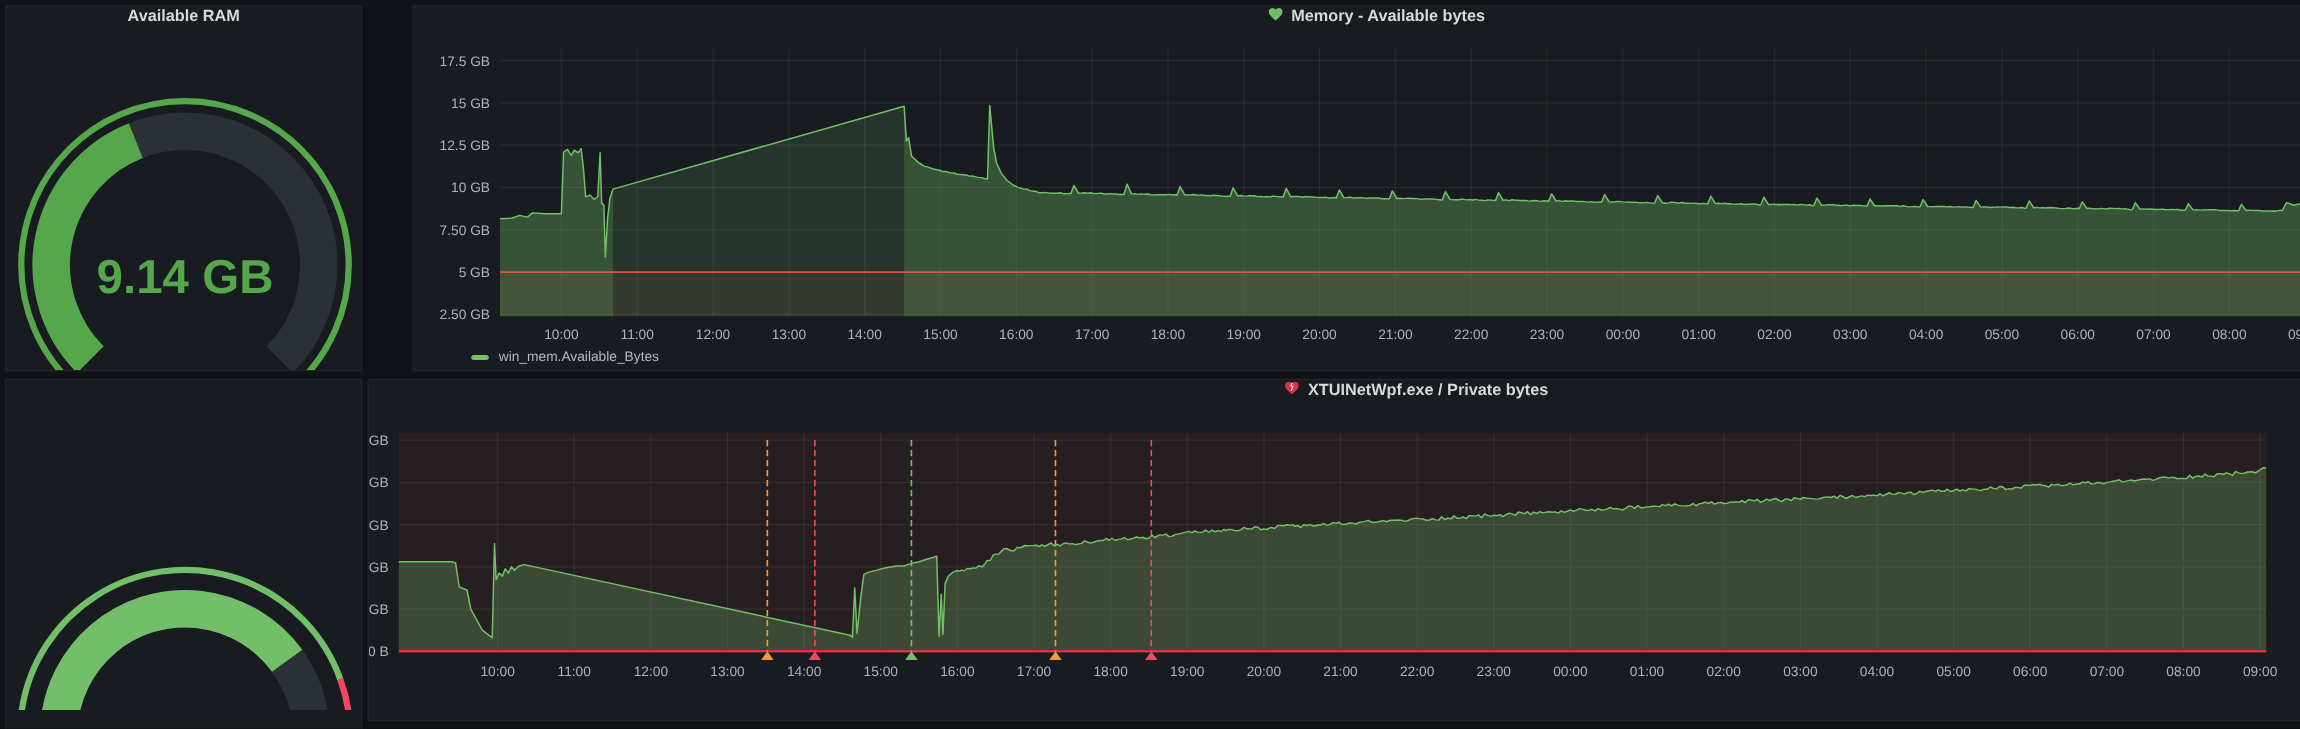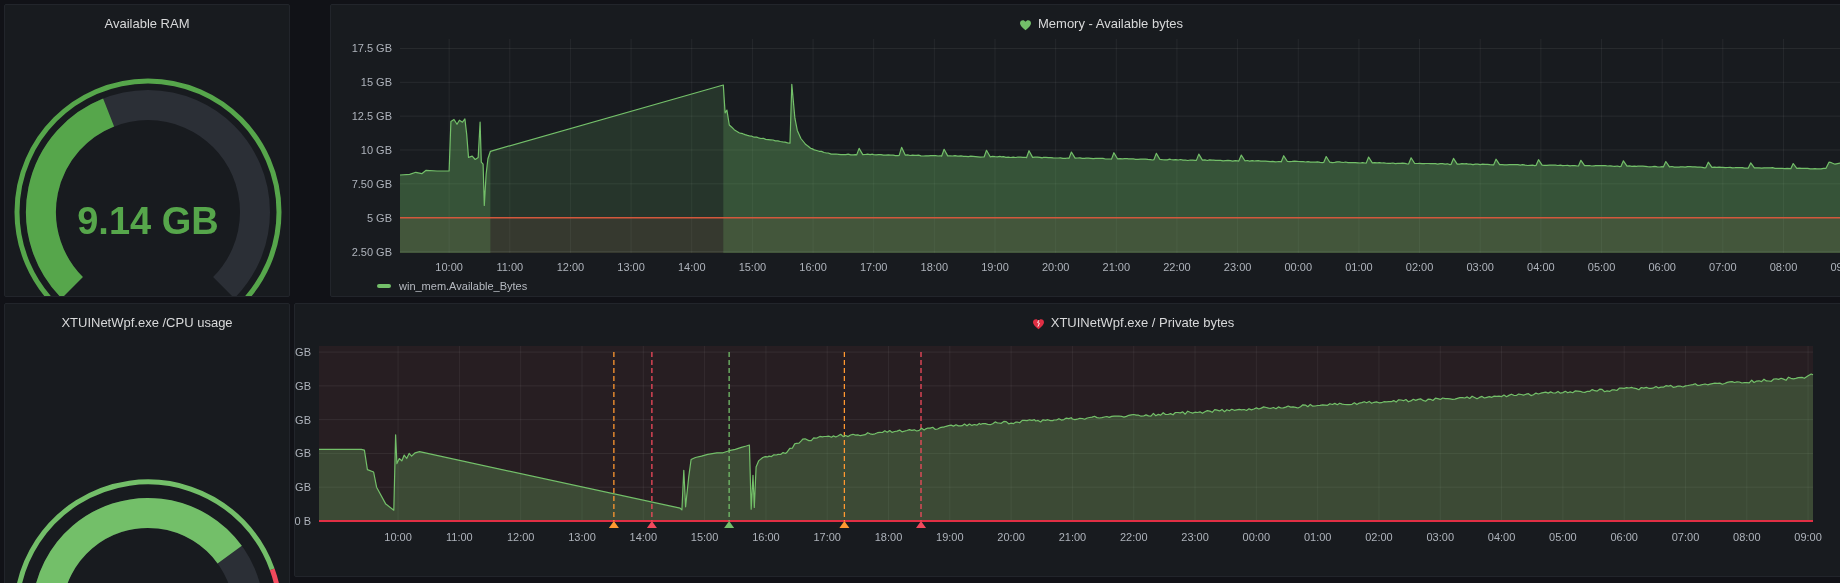--- a/index.html
+++ b/index.html
@@ -4,22 +4,22 @@
 <style>
   html,body{margin:0;padding:0;background:#0b0c0e;}
   #dash{position:relative;width:1840px;height:583px;background:#111217;overflow:hidden;
         font-family:"Liberation Sans",sans-serif;}
   .panel{position:absolute;background:#181b1f;border:1px solid #22252b;border-radius:2px;
          box-sizing:border-box;overflow:hidden;}
   #p1{left:4px;top:4px;width:286px;height:293px;}
   #p2{left:294px;top:4px;width:1542px;height:293px;margin-left:36px;}
   #p3{left:4px;top:303px;width:286px;height:290px;}
   #p4{left:294px;top:303px;width:1678px;height:274px;}
-  .ptitle{height:26px;display:flex;align-items:flex-end;justify-content:center;gap:6px;
-          font-size:13px;font-weight:400;color:#d8d9da;cursor:pointer;}
+  .ptitle{height:26px;display:flex;align-items:flex-start;justify-content:center;gap:6px;
+          font-size:13px;font-weight:700;color:#d8d9da;cursor:pointer;}
   svg{display:block;}
   svg text.tick{font-family:"Liberation Sans",sans-serif;font-size:11px;fill:#aeb3bb;}
   svg text.gauge-value{font-family:"Liberation Sans",sans-serif;font-size:38px;font-weight:700;}
   .legend{display:flex;align-items:center;gap:8px;padding-left:46px;height:20px;cursor:pointer;}
   .swatch{width:14px;height:4px;border-radius:2px;}
   .legend span{font-size:11px;color:#b6bac1;}
 </style>
 </head>
 <body>
 
@@ -114,23 +114,20 @@
         <line x1="69" x2="1518" y1="186.67172675521823" y2="186.67172675521823" stroke="#D4583C" stroke-width="1.5"></line>
         <path d="M69.0 144.0L78.7 143.4L84.8 141.3L90.8 142.7L95.1 139.3L106.0 140.0L118.1 140.0L119.9 90.6L123.0 88.5L126.0 93.3L128.4 89.2L131.5 91.2L133.9 87.9L135.7 103.4L137.5 126.4L141.2 125.1L144.2 128.5L147.2 126.4L149.1 91.2L150.3 131.2L152.1 133.2L153.3 174.5L155.1 143.4L156.9 127.8L159.4 120.3L392.3 54.0L394.1 81.8L395.9 79.1L398.3 94.0L400.8 96.2L403.2 98.7L405.6 100.2L408.1 101.7L409.3 102.1L411.7 102.7L414.1 103.6L416.5 104.4L418.4 104.8L420.8 105.2L423.2 106.2L425.6 106.1L427.5 106.8L429.9 107.5L432.3 107.3L434.7 108.4L437.2 108.6L439.6 108.8L442.0 109.0L444.4 109.9L446.9 109.8L449.3 110.5L451.7 110.9L454.1 111.1L456.6 111.8L459.0 112.2L460.8 53.3L463.9 87.2L466.3 99.4L469.9 107.5L472.3 110.5L474.8 113.6L477.2 115.2L479.6 117.2L480.8 117.6L483.3 118.9L485.7 119.5L488.1 120.3L490.5 120.4L493.0 121.5L495.4 122.0L497.2 122.0L500.2 123.1L502.7 123.1L505.1 123.0L507.5 123.3L509.9 123.6L512.4 123.6L514.8 123.6L517.2 123.2L519.7 123.9L522.1 123.9L524.5 123.7L525.7 123.9L528.1 117.4L531.8 123.6L534.2 123.5L536.6 123.2L539.1 123.6L541.5 123.2L542.7 123.6L545.1 123.9L547.6 123.7L550.0 123.6L552.4 124.1L554.8 124.1L557.3 123.9L559.7 124.2L562.1 124.2L564.5 124.6L567.0 124.6L568.2 124.4L570.6 116.3L574.2 124.1L576.7 123.9L579.1 124.5L581.5 124.1L583.9 124.3L585.2 124.4L587.6 124.2L590.0 124.9L592.4 125.0L594.9 124.8L597.3 124.8L599.7 124.7L602.1 124.7L604.6 124.6L607.0 125.0L609.4 124.8L610.6 125.2L613.1 118.3L616.7 124.9L619.1 124.9L621.5 125.0L624.0 124.6L626.4 125.2L627.6 125.1L630.0 124.9L632.5 125.4L634.9 125.3L637.3 125.6L639.7 125.2L642.2 125.4L644.6 125.6L647.0 125.9L649.4 126.2L651.9 126.0L653.1 126.0L655.5 119.3L659.2 125.8L661.6 125.4L664.0 125.7L666.4 125.9L668.9 125.4L670.1 125.8L672.5 125.6L674.9 126.3L677.3 126.2L679.8 126.5L682.2 126.2L684.6 126.5L687.1 126.0L689.5 126.1L691.9 126.3L694.3 126.3L695.5 126.7L698.0 119.7L701.6 126.4L704.0 126.2L706.5 126.1L708.9 126.3L711.3 126.8L712.5 126.4L715.0 126.3L717.4 126.6L719.8 126.6L722.2 126.9L724.7 127.0L727.1 127.0L729.5 126.8L731.9 127.3L734.4 127.3L736.8 127.0L738.0 127.4L740.4 121.0L744.1 127.1L746.5 127.0L748.9 126.8L751.3 127.3L753.8 127.3L755.0 127.1L757.4 127.1L759.8 127.3L762.3 127.6L764.7 127.4L767.1 127.4L769.5 127.4L772.0 127.4L774.4 128.0L776.8 128.0L779.2 128.0L780.5 128.1L782.9 121.7L786.5 127.8L789.0 127.6L791.4 127.9L793.8 127.7L796.2 127.6L797.4 127.8L799.9 127.8L802.3 127.9L804.7 128.3L807.1 128.3L809.6 128.1L812.0 128.1L814.4 128.1L816.9 128.4L819.3 128.6L821.7 129.0L822.9 128.7L825.3 122.4L829.0 128.5L831.4 128.7L833.8 128.8L836.3 128.8L838.7 128.2L839.9 128.5L842.3 128.9L844.8 128.7L847.2 129.0L849.6 128.5L852.0 129.1L854.5 129.2L856.9 129.5L859.3 129.0L861.7 129.1L864.2 129.3L865.4 129.4L867.8 123.1L871.4 129.1L873.9 128.9L876.3 129.5L878.7 128.8L881.1 129.1L882.4 129.1L884.8 129.4L887.2 129.4L889.6 129.4L892.1 129.9L894.5 129.6L896.9 129.4L899.3 129.7L901.8 130.1L904.2 129.6L906.6 129.8L907.8 130.1L910.3 124.1L913.9 129.8L916.3 129.5L918.7 130.1L921.2 129.6L923.6 130.0L924.8 129.8L927.2 129.7L929.7 130.1L932.1 130.1L934.5 130.1L936.9 130.3L939.4 130.7L941.8 130.3L944.2 130.8L946.6 130.7L949.1 130.5L950.3 130.8L952.7 124.7L956.4 130.5L958.8 130.6L961.2 130.4L963.6 130.1L966.1 130.3L967.3 130.5L969.7 130.7L972.1 130.6L974.5 131.0L977.0 130.7L979.4 131.1L981.8 131.2L984.3 131.1L986.7 130.9L989.1 131.3L991.5 131.6L992.7 131.4L995.2 125.5L998.8 131.2L1001.2 131.6L1003.7 131.3L1006.1 130.8L1008.5 130.9L1009.7 131.2L1012.2 131.5L1014.6 131.0L1017.0 131.6L1019.4 131.6L1021.9 131.7L1024.3 131.6L1026.7 131.8L1029.1 132.0L1031.6 131.7L1034.0 132.0L1035.2 132.1L1037.6 126.0L1041.3 131.9L1043.7 131.6L1046.1 131.9L1048.5 131.6L1051.0 132.0L1052.2 131.9L1054.6 132.2L1057.0 132.3L1059.5 132.3L1061.9 132.0L1064.3 132.6L1066.7 132.4L1069.2 132.4L1071.6 132.2L1074.0 132.3L1076.4 133.0L1077.7 132.8L1080.1 126.8L1083.7 132.5L1086.2 132.5L1088.6 132.4L1091.0 132.7L1093.4 132.7L1094.6 132.5L1097.1 132.5L1099.5 132.6L1101.9 132.7L1104.3 132.6L1106.8 133.1L1109.2 132.6L1111.6 132.7L1114.1 133.1L1116.5 132.8L1118.9 133.6L1120.1 133.3L1122.5 127.4L1126.2 133.1L1128.6 133.1L1131.0 132.7L1133.5 132.8L1135.9 132.7L1137.1 133.1L1139.5 133.2L1142.0 133.6L1144.4 133.1L1146.8 133.2L1149.2 133.7L1151.7 133.2L1154.1 133.4L1156.5 133.3L1158.9 133.6L1161.4 133.8L1162.6 133.9L1165.0 128.2L1168.6 133.6L1171.1 133.6L1173.5 133.8L1175.9 133.8L1178.3 133.6L1179.6 133.6L1182.0 133.5L1184.4 133.6L1186.8 133.6L1189.3 134.1L1191.7 133.6L1194.1 134.1L1196.5 134.5L1199.0 134.3L1201.4 134.1L1203.8 134.7L1205.0 134.4L1207.5 128.7L1211.1 134.2L1213.5 134.3L1215.9 134.4L1218.4 134.1L1220.8 134.2L1222.0 134.2L1224.4 134.2L1226.9 134.5L1229.3 134.2L1231.7 134.7L1234.1 134.5L1236.6 134.3L1239.0 134.8L1241.4 134.5L1243.8 134.7L1246.3 135.0L1247.5 135.0L1249.9 129.3L1253.6 134.7L1256.0 134.6L1258.4 134.5L1260.8 135.0L1263.3 134.8L1264.5 134.7L1266.9 134.5L1269.3 134.7L1271.7 134.6L1274.2 134.6L1276.6 135.0L1279.0 134.8L1281.5 135.2L1283.9 135.3L1286.3 135.0L1288.7 135.6L1289.9 135.5L1292.4 129.8L1296.0 135.2L1298.4 134.9L1300.9 135.3L1303.3 135.2L1305.7 135.4L1306.9 135.2L1309.4 135.0L1311.8 135.2L1314.2 135.4L1316.6 135.7L1319.1 135.9L1321.5 135.7L1323.9 135.4L1326.3 135.8L1328.8 136.0L1331.2 135.6L1332.4 136.0L1334.8 130.5L1338.5 135.8L1340.9 135.5L1343.3 136.1L1345.7 136.0L1348.2 136.1L1349.4 135.8L1351.8 135.9L1354.2 136.2L1356.7 135.6L1359.1 135.7L1361.5 135.9L1363.9 135.8L1366.4 136.1L1368.8 136.0L1371.2 136.3L1373.6 136.9L1374.9 136.6L1377.3 131.2L1380.9 136.3L1383.4 136.1L1385.8 136.3L1388.2 136.2L1390.6 136.4L1391.8 136.3L1394.3 136.6L1396.7 136.5L1399.1 136.3L1401.5 136.8L1404.0 136.7L1406.4 136.5L1408.8 136.7L1411.3 136.6L1413.7 137.2L1416.1 137.2L1417.3 137.1L1419.7 131.9L1423.4 136.9L1425.8 136.8L1428.2 136.9L1430.7 137.1L1433.1 136.8L1434.3 136.9L1436.7 136.8L1439.2 136.8L1441.6 136.7L1444.0 137.3L1446.4 137.3L1448.9 137.3L1451.3 137.3L1453.7 137.6L1456.1 137.4L1459.8 137.7L1462.2 132.5L1465.8 137.4L1468.3 137.2L1470.7 137.3L1473.1 137.3L1476.8 137.4L1479.2 137.8L1481.6 137.8L1484.0 137.7L1485.9 137.9L1490.1 137.9L1492.5 137.3L1495.0 137.3L1498.0 131.2L1500.4 131.7L1504.0 133.2L1506.5 132.6L1510.1 131.9L1512.5 131.6L1516.2 131.2L1518.0 130.9" fill="none" stroke="#73BF69" stroke-width="1.2" stroke-linejoin="round"></path>
       </svg>
     <div class="legend">
       <div class="swatch" id="sw-mem" style="background: rgb(115, 191, 105);"></div>
       <span>win_mem.Available_Bytes</span>
     </div>
   </div>
 
   <div class="panel" id="p3">
-    <div class="ptitle">
-      <span>XTUINetWpf.exe /CPU usage</span>
-    </div>
     <svg id="gauge-cpu" width="286" height="264">
         <path d="M71.6 355.4 A101 101 0 1 1 214.4 355.4" stroke="#2b2f36" stroke-width="30" fill="none"></path>
         <path d="M71.6 355.4 A101 101 0 1 1 224.7 224.6" stroke="#73BF69" stroke-width="30" fill="none"></path>
         <path d="M49.7 377.3 A132 132 0 1 1 267.2 239.3" stroke="#73BF69" stroke-width="5" fill="none"></path>
         <path d="M267.2 239.3 A132 132 0 0 1 236.3 377.3" stroke="#F2495C" stroke-width="5" fill="none"></path>
       </svg>
   </div>
 
   <div class="panel" id="p4">
     <div class="ptitle">

